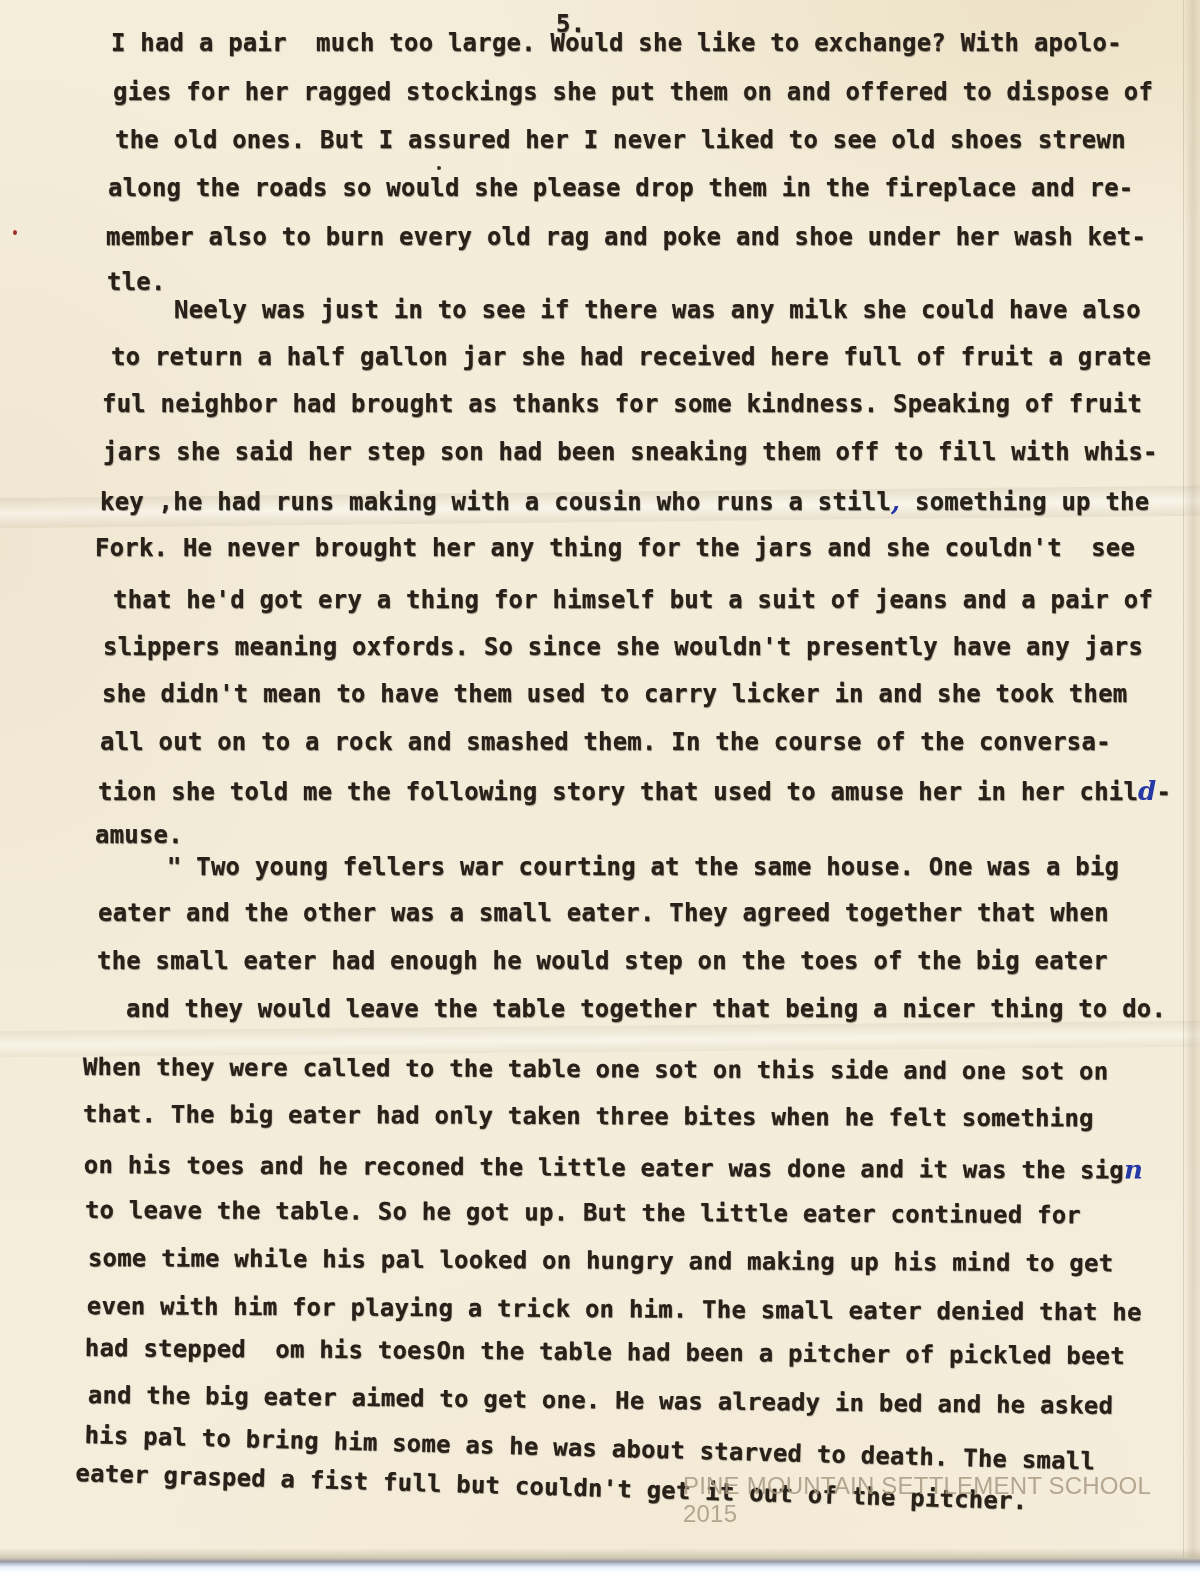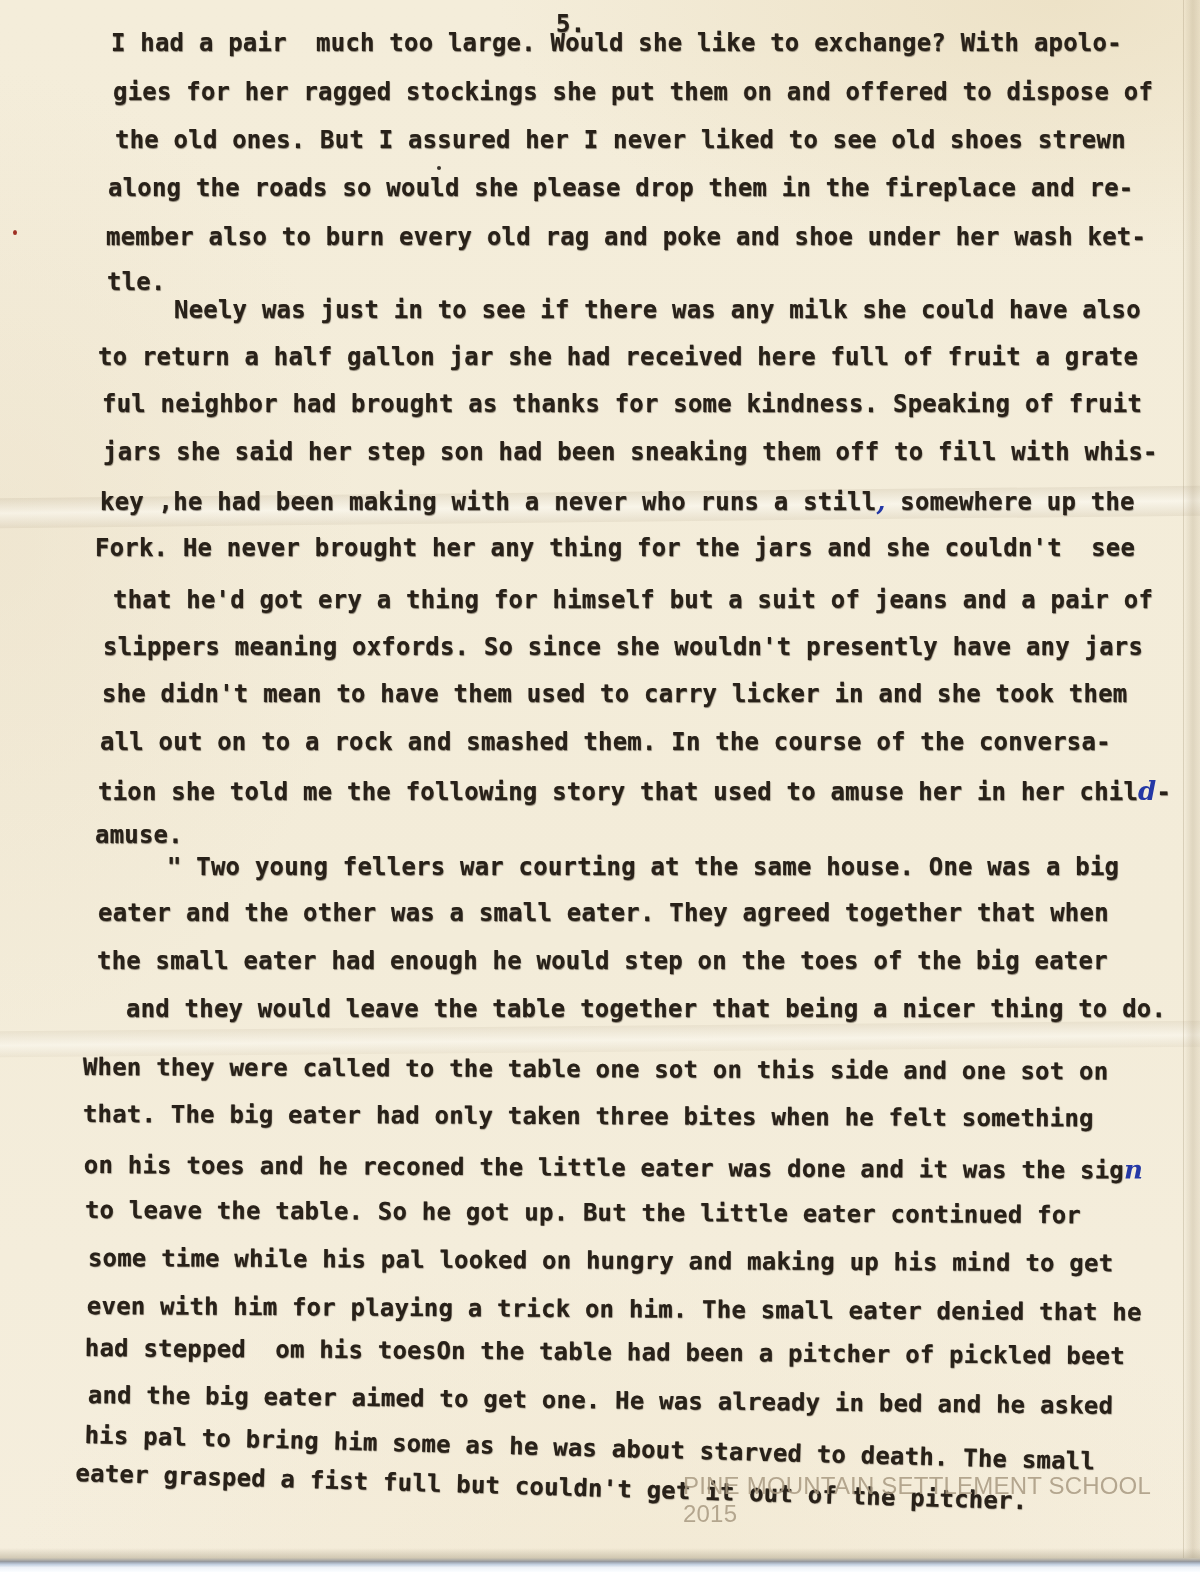--- a/index.html
+++ b/index.html
@@ -65,24 +65,24 @@
   <div class="right-edge"></div>
   <div class="line page-number">5.</div>
   <div class="text-layer">
       <div class="line" style="left: 111px; top: 29px;"><span>I had a pair  much too large. Would she like to exchange? With apolo-</span></div>
       <div class="line" style="left: 113px; top: 78px;"><span>gies for her ragged stockings she put them on and offered to dispose of</span></div>
       <div class="line" style="left: 115px; top: 126px;"><span>the old ones. But I assured her I never liked to see old shoes strewn</span></div>
       <div class="line" style="left: 108px; top: 174px;"><span>along the roads so would she please drop them in the fireplace and re-</span></div>
       <div class="line" style="left: 106px; top: 223px;"><span>member also to burn every old rag and poke and shoe under her wash ket-</span></div>
       <div class="line" style="left: 107px; top: 268px;"><span>tle.</span></div>
       <div class="line" style="left: 158px; top: 296px; margin-left: 16px;"><span>Neely was just in to see if there was any milk she could have also</span></div>
-      <div class="line" style="left: 98px; top: 343px; text-align: center;"><span>to return a half gallon jar she had received here full of fruit a grate</span></div>
+      <div class="line" style="left: 111px; top: 343px; text-align: center;"><span>to return a half gallon jar she had received here full of fruit a grate</span></div>
       <div class="line" style="left: 102px; top: 390px;"><span>ful neighbor had brought as thanks for some kindness. Speaking of fruit</span></div>
       <div class="line" style="left: 103px; top: 438px;"><span>jars she said her step son had been sneaking them off to fill with whis-</span></div>
-      <div class="line" style="left: 100px; top: 486px;"><span>key ,he had been making with a never who runs a still</span><span class="ann">,</span><span> somewhere up the</span></div>
+      <div class="line" style="left: 100px; top: 486px;"><span>key ,he had runs making with a cousin who runs a still</span><span class="ann">,</span><span> something up the</span></div>
       <div class="line" style="left: 95px; top: 534px;"><span>Fork. He never brought her any thing for the jars and she couldn't  see</span></div>
       <div class="line" style="left: 113px; top: 586px;"><span>that he'd got ery a thing for himself but a suit of jeans and a pair of</span></div>
       <div class="line" style="left: 102px; top: 680px;"><span>she didn't mean to have them used to carry licker in and she took them</span></div>
       <div class="line" style="left: 103px; top: 633px;"><span>slippers meaning oxfords. So since she wouldn't presently have any jars</span></div>
       <div class="line" style="left: 100px; top: 728px;"><span>all out on to a rock and smashed them. In the course of the conversa-</span></div>
       <div class="line" style="left: 98px; top: 776px;"><span>tion she told me the following story that used to amuse her in her chil</span><span class="ann">d</span><span>-</span></div>
       <div class="line" style="left: 95px; top: 821px;"><span>amuse.</span></div>
       <div class="line" style="left: 167px; top: 853px;"><span>" Two young fellers war courting at the same house. One was a big</span></div>
       <div class="line" style="left: 98px; top: 899px;"><span>eater and the other was a small eater. They agreed together that when</span></div>
       <div class="line" style="left: 97px; top: 947px;"><span>the small eater had enough he would step on the toes of the big eater</span></div>

